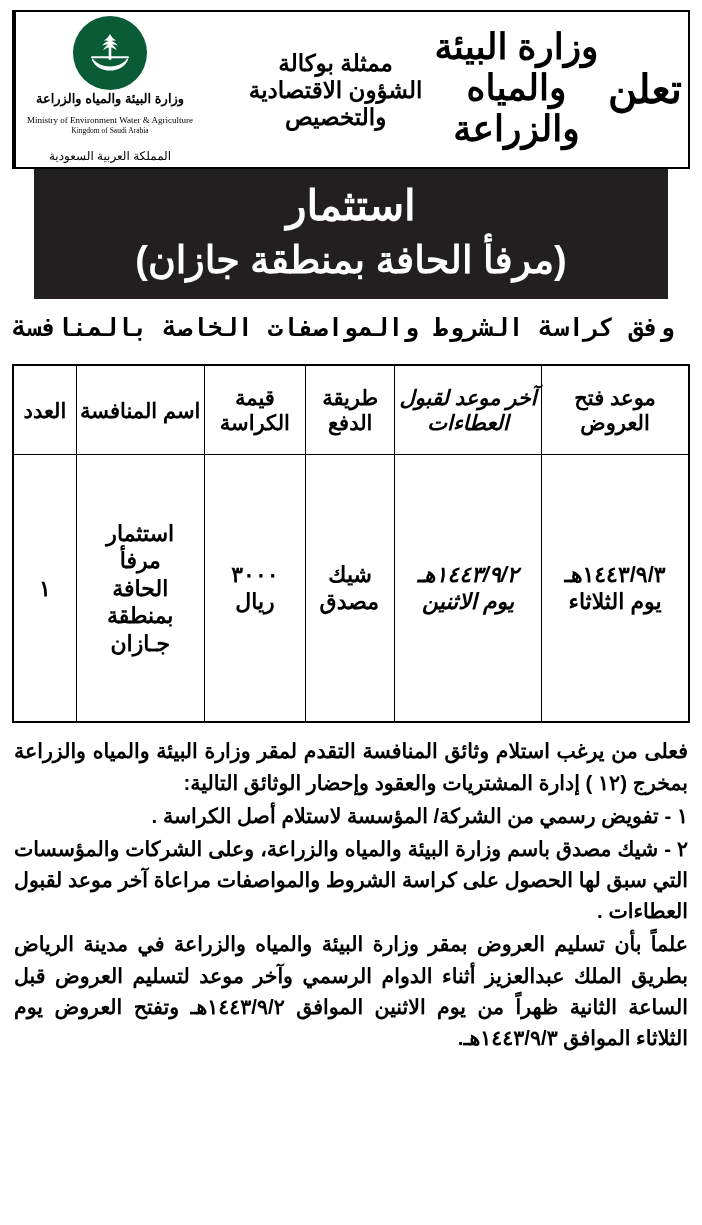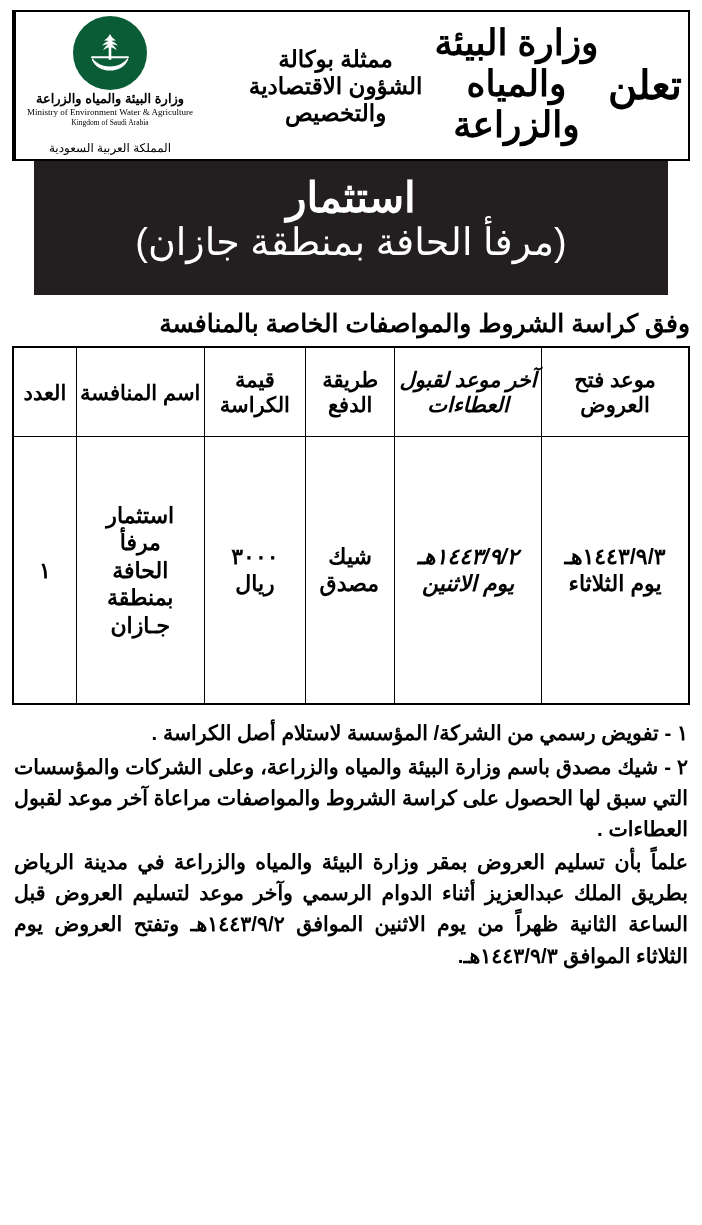--- a/index.html
+++ b/index.html
@@ -68,21 +68,21 @@
     border-radius:50%;
     background:#0a5c36;
     display:flex;align-items:center;justify-content:center;
     margin-bottom:2px;
   }
   .logo-emblem svg{display:block;}
   .logo-ar{
     font-size:13px;font-weight:bold;line-height:1.1;
   }
   .logo-en{
-    font-size:9px;line-height:1.15;margin-top:1px;
+    font-size:9px;line-height:1.15;margin-top:9px;
     font-family:"Liberation Serif", serif;
   }
   .logo-en2{
     font-size:7.5px;line-height:1.15;margin-top:1px;
     font-family:"Liberation Serif", serif;
   }
   .logo-ar2{
     font-size:12px;line-height:1.1;margin-top:15px;
   }
 
@@ -92,36 +92,37 @@
     font-size:27px;
     font-weight:bold;
     padding:16px 0 12px 0;
   }
 
   
   .banner{
     background:#231f20;
     color:#fff;
     text-align:center;
-    padding:14px 0 32px 0;
+    padding:14px 0 18px 0;
     margin:0 22px;
   }
   .banner-1{
     font-size:42px;font-weight:bold;line-height:1.1;
   }
   .banner-2{
-    font-size:38px;font-weight:normal;line-height:1.1;margin-top:0;
+    font-size:38px;font-weight:bold;line-height:1.1;margin-top:10px;
   }
 
   
   .perline{
-    text-align:right;
+    text-align:left;
     font-size:25px;
     font-weight:bold;
-    padding:14px 0 8px 0;
+    padding:14px 0 20px 0;
+    font-family:Liberation Mono, monospace;
   }
 
   
   table.tender{
     width:100%;
     border-collapse:collapse;
     table-layout:fixed;
     border:2px solid #000;
   }
   table.tender th, table.tender td{
@@ -220,18 +221,19 @@
         <td class="col-last">١٤٤٣/٩/٢هـ يوم الاثنين</td>
         <td class="col-pay cell-pay">شيك مصدق</td>
         <td class="col-price">٣٠٠٠ ريال</td>
         <td class="col-name cell-name">استثمار مرفأ الحافة بمنطقة جـازان</td>
         <td class="col-count">١</td>
       </tr>
     </tbody>
   </table>
 
   <div class="body-text">
+    <p>فعلى من يرغب استلام وثائق المنافسة التقدم لمقر وزارة البيئة والمياه والزراعة بمخرج (١٢ ) إدارة المشتريات والعقود وإحضار الوثائق التالية:</p>
     <p>١ - تفويض رسمي من الشركة/ المؤسسة لاستلام أصل الكراسة .</p>
     <p>٢ - شيك مصدق باسم وزارة البيئة والمياه والزراعة، وعلى الشركات والمؤسسات التي سبق لها الحصول على كراسة الشروط والمواصفات مراعاة آخر موعد لقبول العطاءات .</p>
     <p class="para-gap">علماً بأن تسليم العروض بمقر وزارة البيئة والمياه والزراعة في مدينة الرياض بطريق الملك عبدالعزيز أثناء الدوام الرسمي وآخر موعد لتسليم العروض قبل الساعة الثانية ظهراً من يوم الاثنين الموافق ١٤٤٣/٩/٢هـ وتفتح العروض يوم الثلاثاء الموافق ١٤٤٣/٩/٣هـ.</p>
   </div>
 
 </div>
 
 </body></html>

